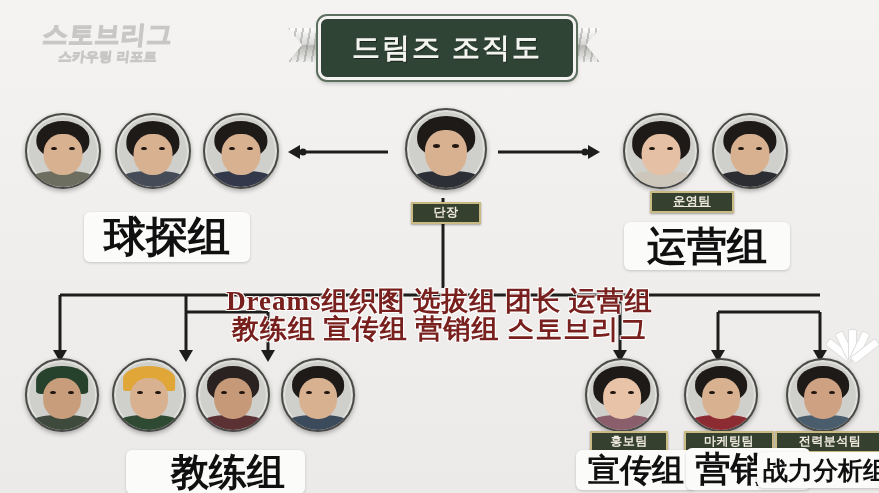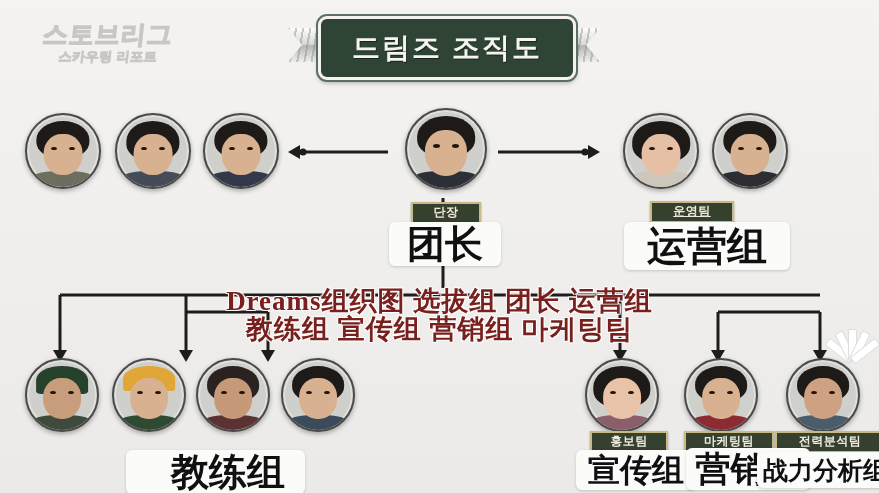--- a/index.html
+++ b/index.html
@@ -146,21 +146,20 @@
   <div class="face" style="left:405px;top:108px;width:78px;height:78px;">
     <div class="ph">
       <div class="body" style="background:#2c2f35"></div>
       <div class="hair"></div>
         <div class="skin"></div>
       <div class="eye l"></div>
         <div class="eye r"></div>
     </div>
   </div>
   <div class="kbadge" style="left:411px;top:202px;width:52px;">단장</div>
-  <div class="clabel" style="left:389px;top:222px;width:100px;font-size:38px;line-height:42px;">团长</div>
 
   <div class="face" style="left:25px;top:113px;width:72px;height:72px;">
     <div class="ph">
       <div class="body" style="background:#6d6e5f"></div>
       <div class="hair"></div>
         <div class="skin"></div>
       <div class="eye l"></div>
         <div class="eye r"></div>
     </div>
   </div>
@@ -175,44 +174,45 @@
   </div>
   <div class="face" style="left:203px;top:113px;width:72px;height:72px;">
     <div class="ph">
       <div class="body" style="background:#33384a"></div>
       <div class="hair"></div>
         <div class="skin"></div>
       <div class="eye l"></div>
         <div class="eye r"></div>
     </div>
   </div>
+  <div class="clabel" style="left:84px;top:212px;width:154px;font-size:42px;line-height:48px;">球探组</div>
 
   <div class="face" style="left:623px;top:113px;width:72px;height:72px;">
     <div class="ph">
       <div class="body" style="background:#cdc7bb"></div>
       <div class="hair" style="height:58%;width:80%"></div>
         <div class="skin" style="background:#e6c0a4"></div>
       <div class="eye l"></div>
         <div class="eye r"></div>
     </div>
   </div>
   <div class="face" style="left:712px;top:113px;width:72px;height:72px;">
     <div class="ph">
       <div class="body" style="background:#2b2d33"></div>
       <div class="hair"></div>
         <div class="skin"></div>
       <div class="eye l"></div>
         <div class="eye r"></div>
     </div>
   </div>
-  <div class="kbadge" style="left:650px;top:201px;width:66px;text-decoration:underline;">운영팀</div>
+  <div class="kbadge" style="left:650px;top:191px;width:66px;text-decoration:underline;">운영팀</div>
   <div class="clabel" style="left:624px;top:222px;width:154px;font-size:40px;line-height:46px;">运营组</div>
 
   <div class="overlay" style="top:283px;font-size:27px;">Dreams组织图 选拔组 团长 运营组</div>
-  <div class="overlay" style="top:311px;font-size:27px;">教练组 宣传组 营销组 마케팅팀</div>
+  <div class="overlay" style="top:311px;font-size:27px;">教练组 宣传组 营销组 스토브리그</div>
 
   <div class="face" style="left:25px;top:358px;width:70px;height:70px;">
     <div class="ph">
       <div class="body" style="background:#3d4a3c"></div>
       <div class="hair" style="background:#26412c;height:40%;border-radius:50% 50% 10% 10%"></div>
       <div class="skin" style="background:#c79d7c"></div>
       <div class="eye l"></div>
         <div class="eye r"></div>
     </div>
   </div>

